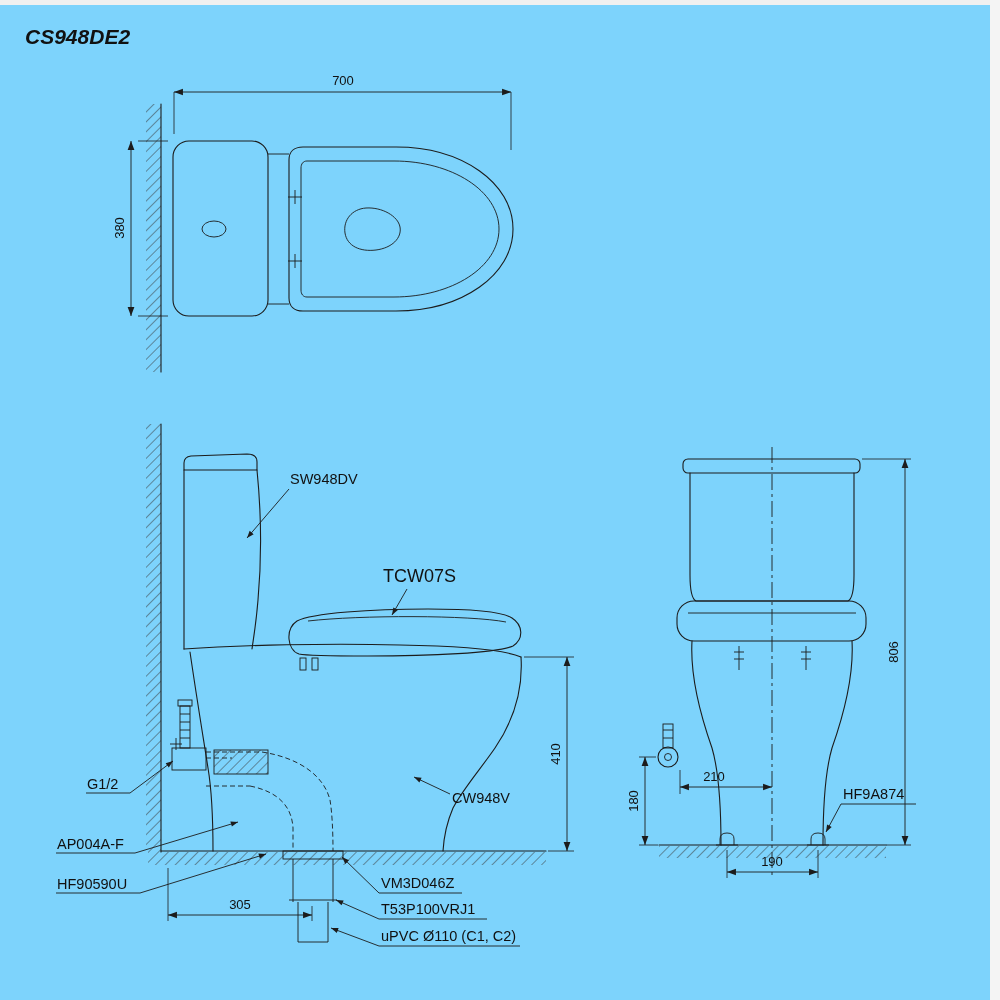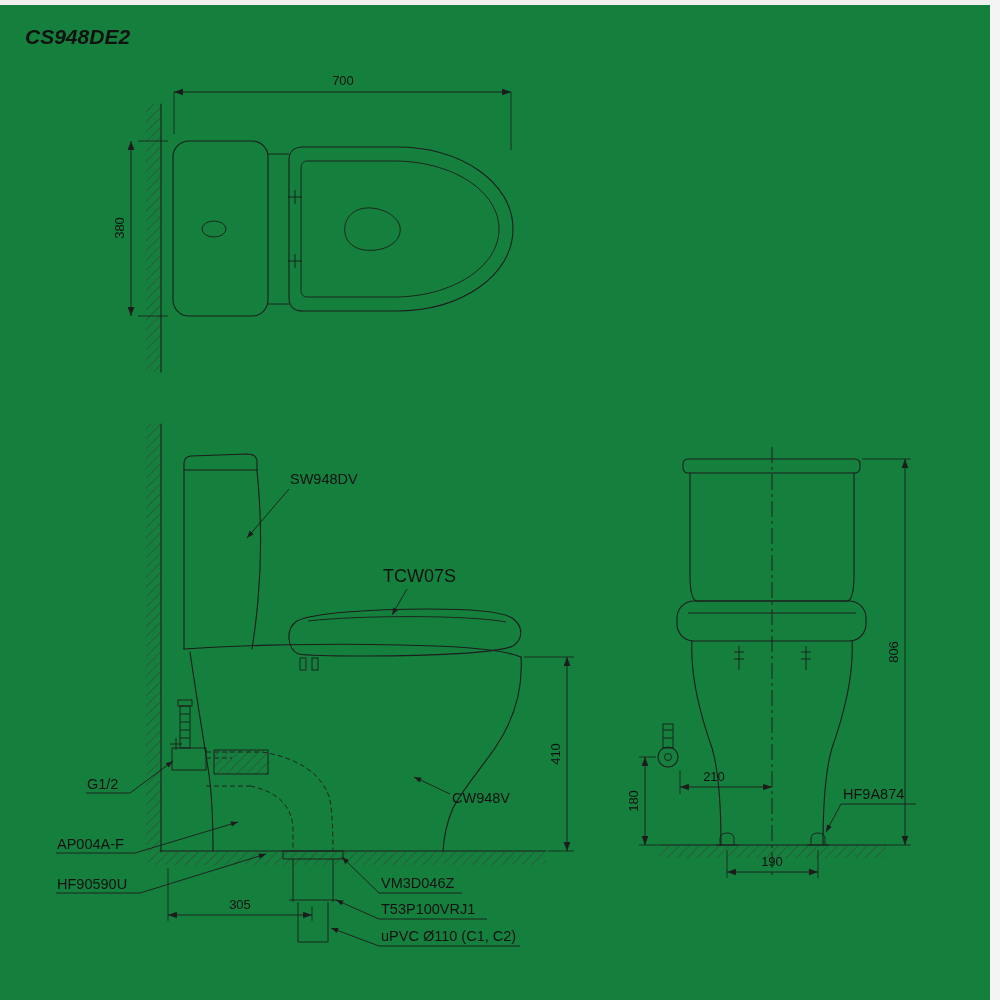--- a/index.html
+++ b/index.html
@@ -1,16 +1,16 @@
 <!DOCTYPE html>
 <html><head>
 <meta charset="utf-8">
 <style>
   html,body{margin:0;padding:0;background:#ffffff;}
-  .stage{position:relative;width:1000px;height:1000px;background:#15803d;overflow:hidden;}
+  .stage{position:relative;width:1000px;height:1000px;background:#7dd3fc;overflow:hidden;}
   svg{position:absolute;left:0;top:0;}
   .geo{stroke:#1c1c1c;stroke-width:1.1;fill:none;stroke-linecap:round;stroke-linejoin:round;}
   .thin{stroke:#1c1c1c;stroke-width:0.9;fill:none;}
   .dash{stroke:#1c1c1c;stroke-width:0.9;fill:none;stroke-dasharray:5 3;}
   .cl{stroke:#1c1c1c;stroke-width:0.9;fill:none;stroke-dasharray:16 4 3 4;}
   .dimline{stroke:#1c1c1c;stroke-width:0.9;fill:none;}
   .ext{stroke:#1c1c1c;stroke-width:0.8;fill:none;}
   .leader{stroke:#1c1c1c;stroke-width:0.9;fill:none;}
   text{fill:#111111;font-family:"Liberation Sans", sans-serif;}
   .dim{font-size:13px;}

